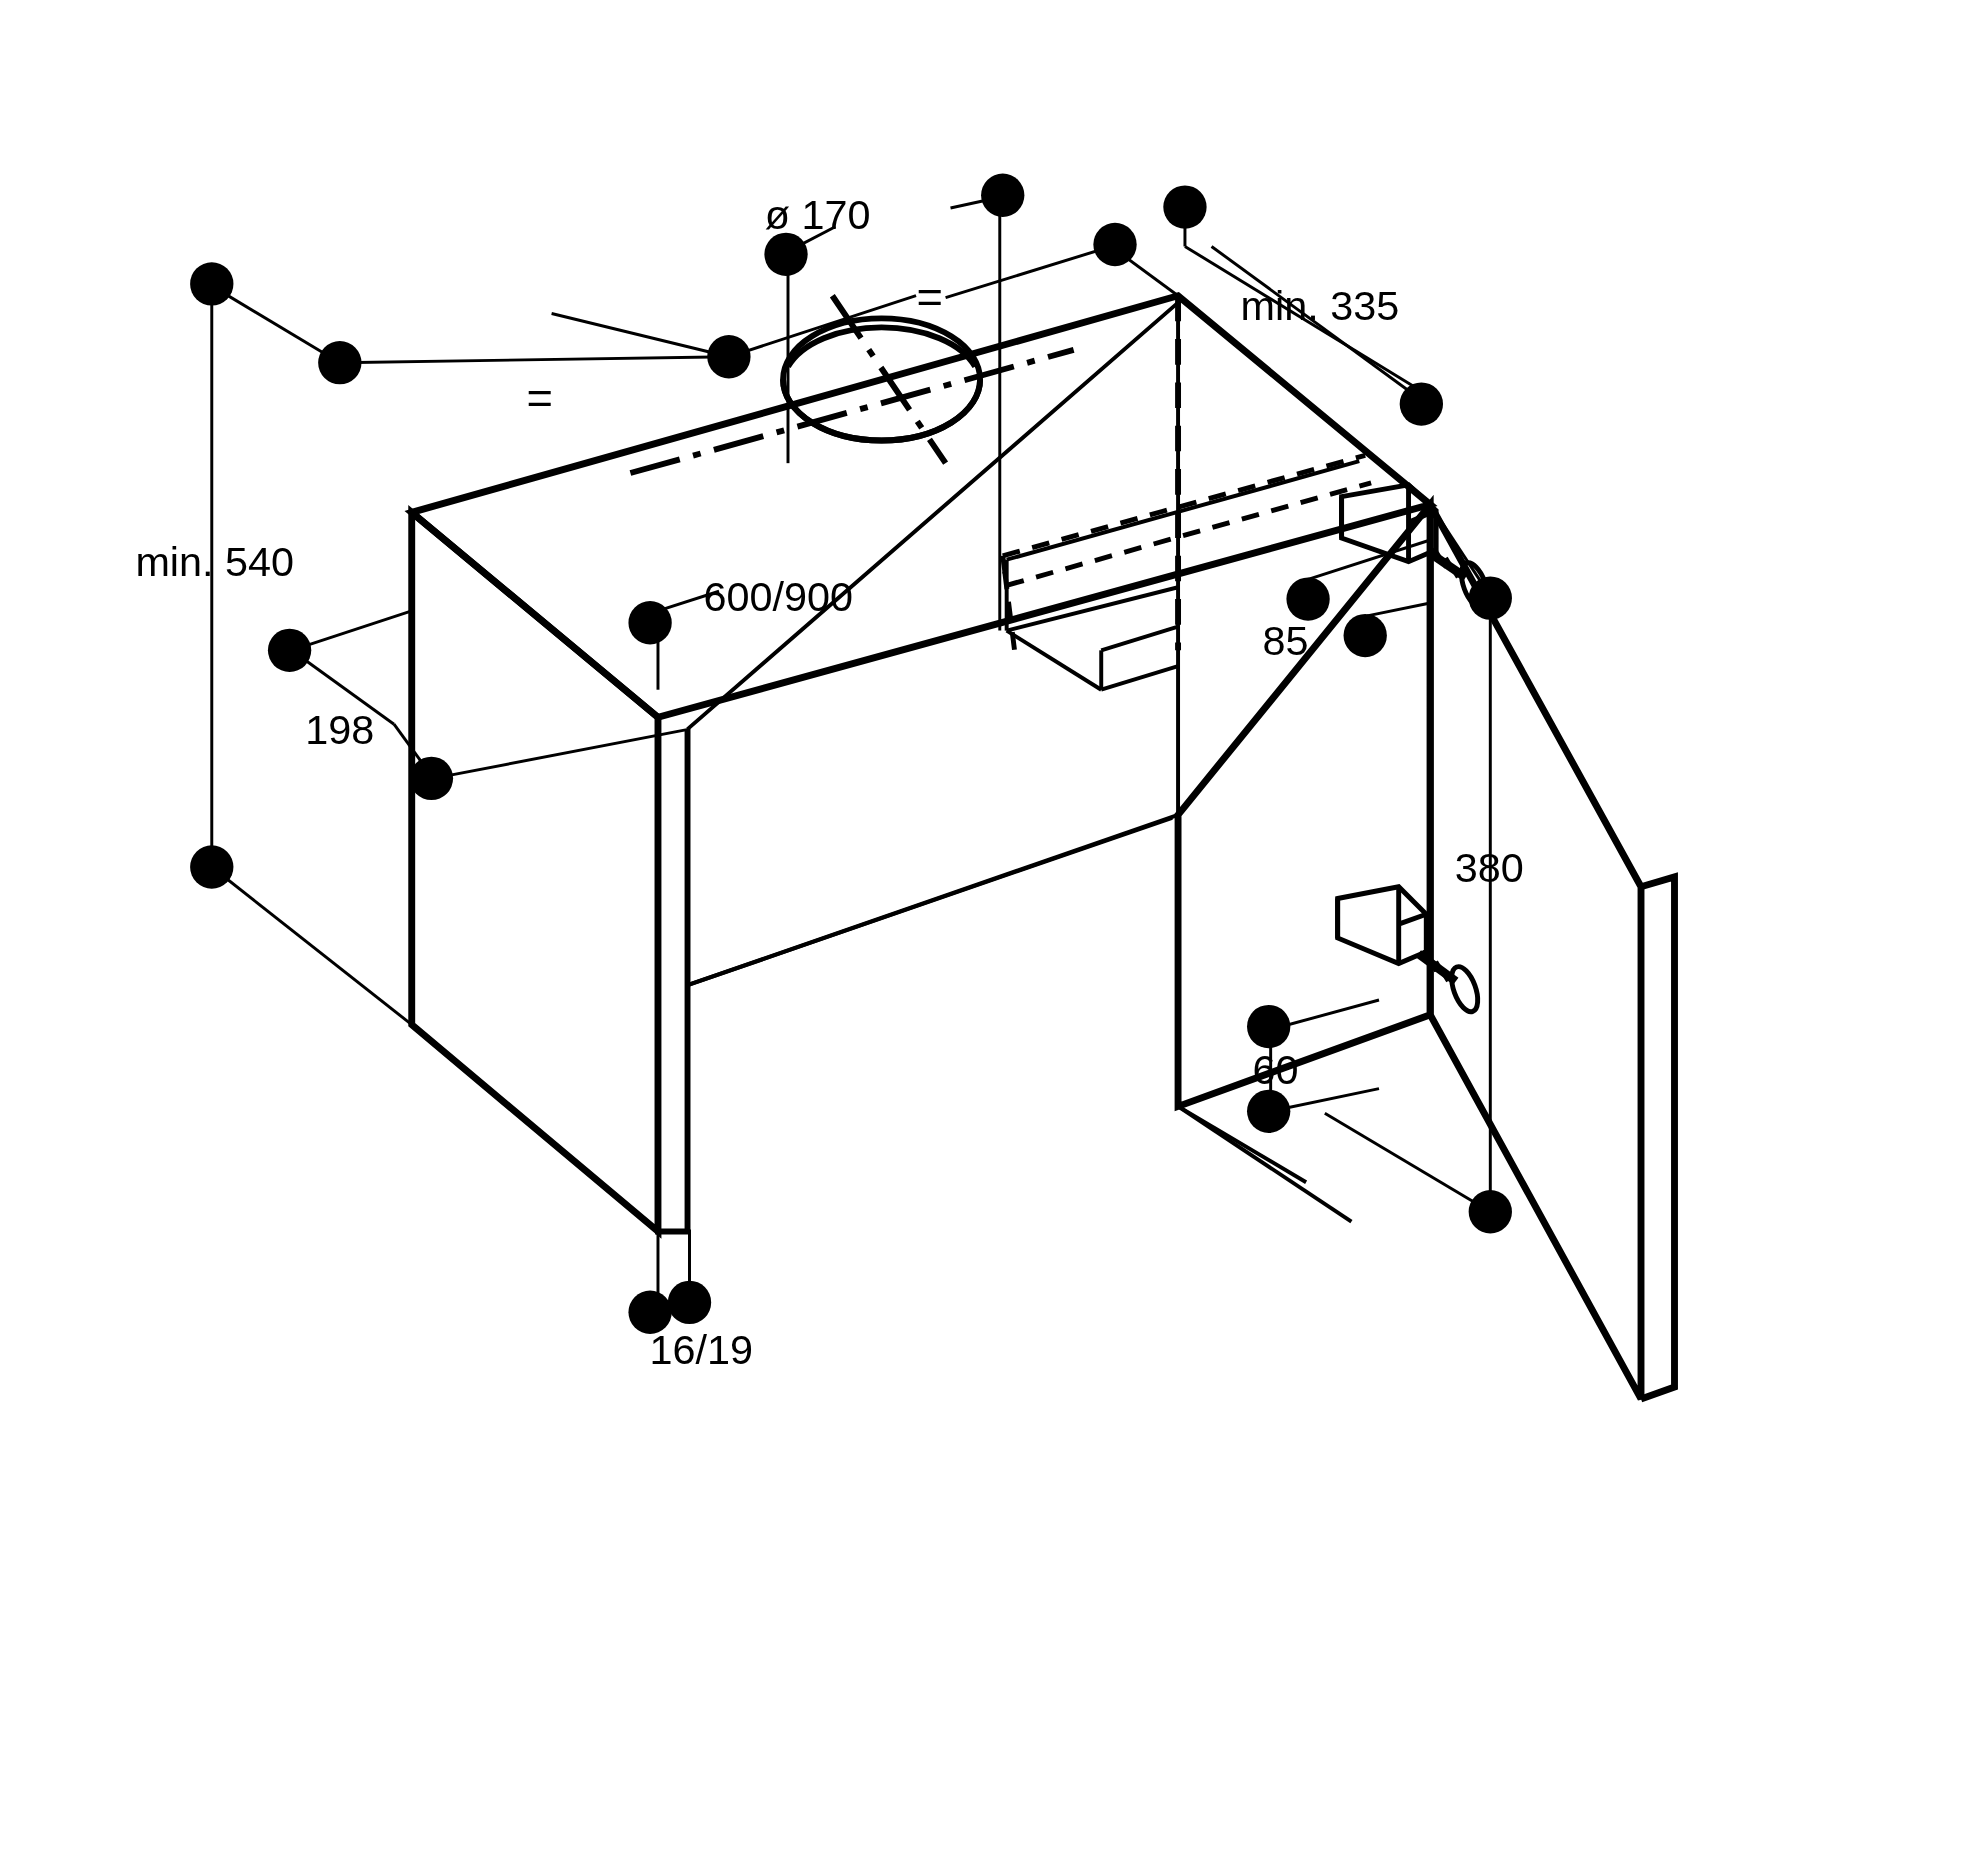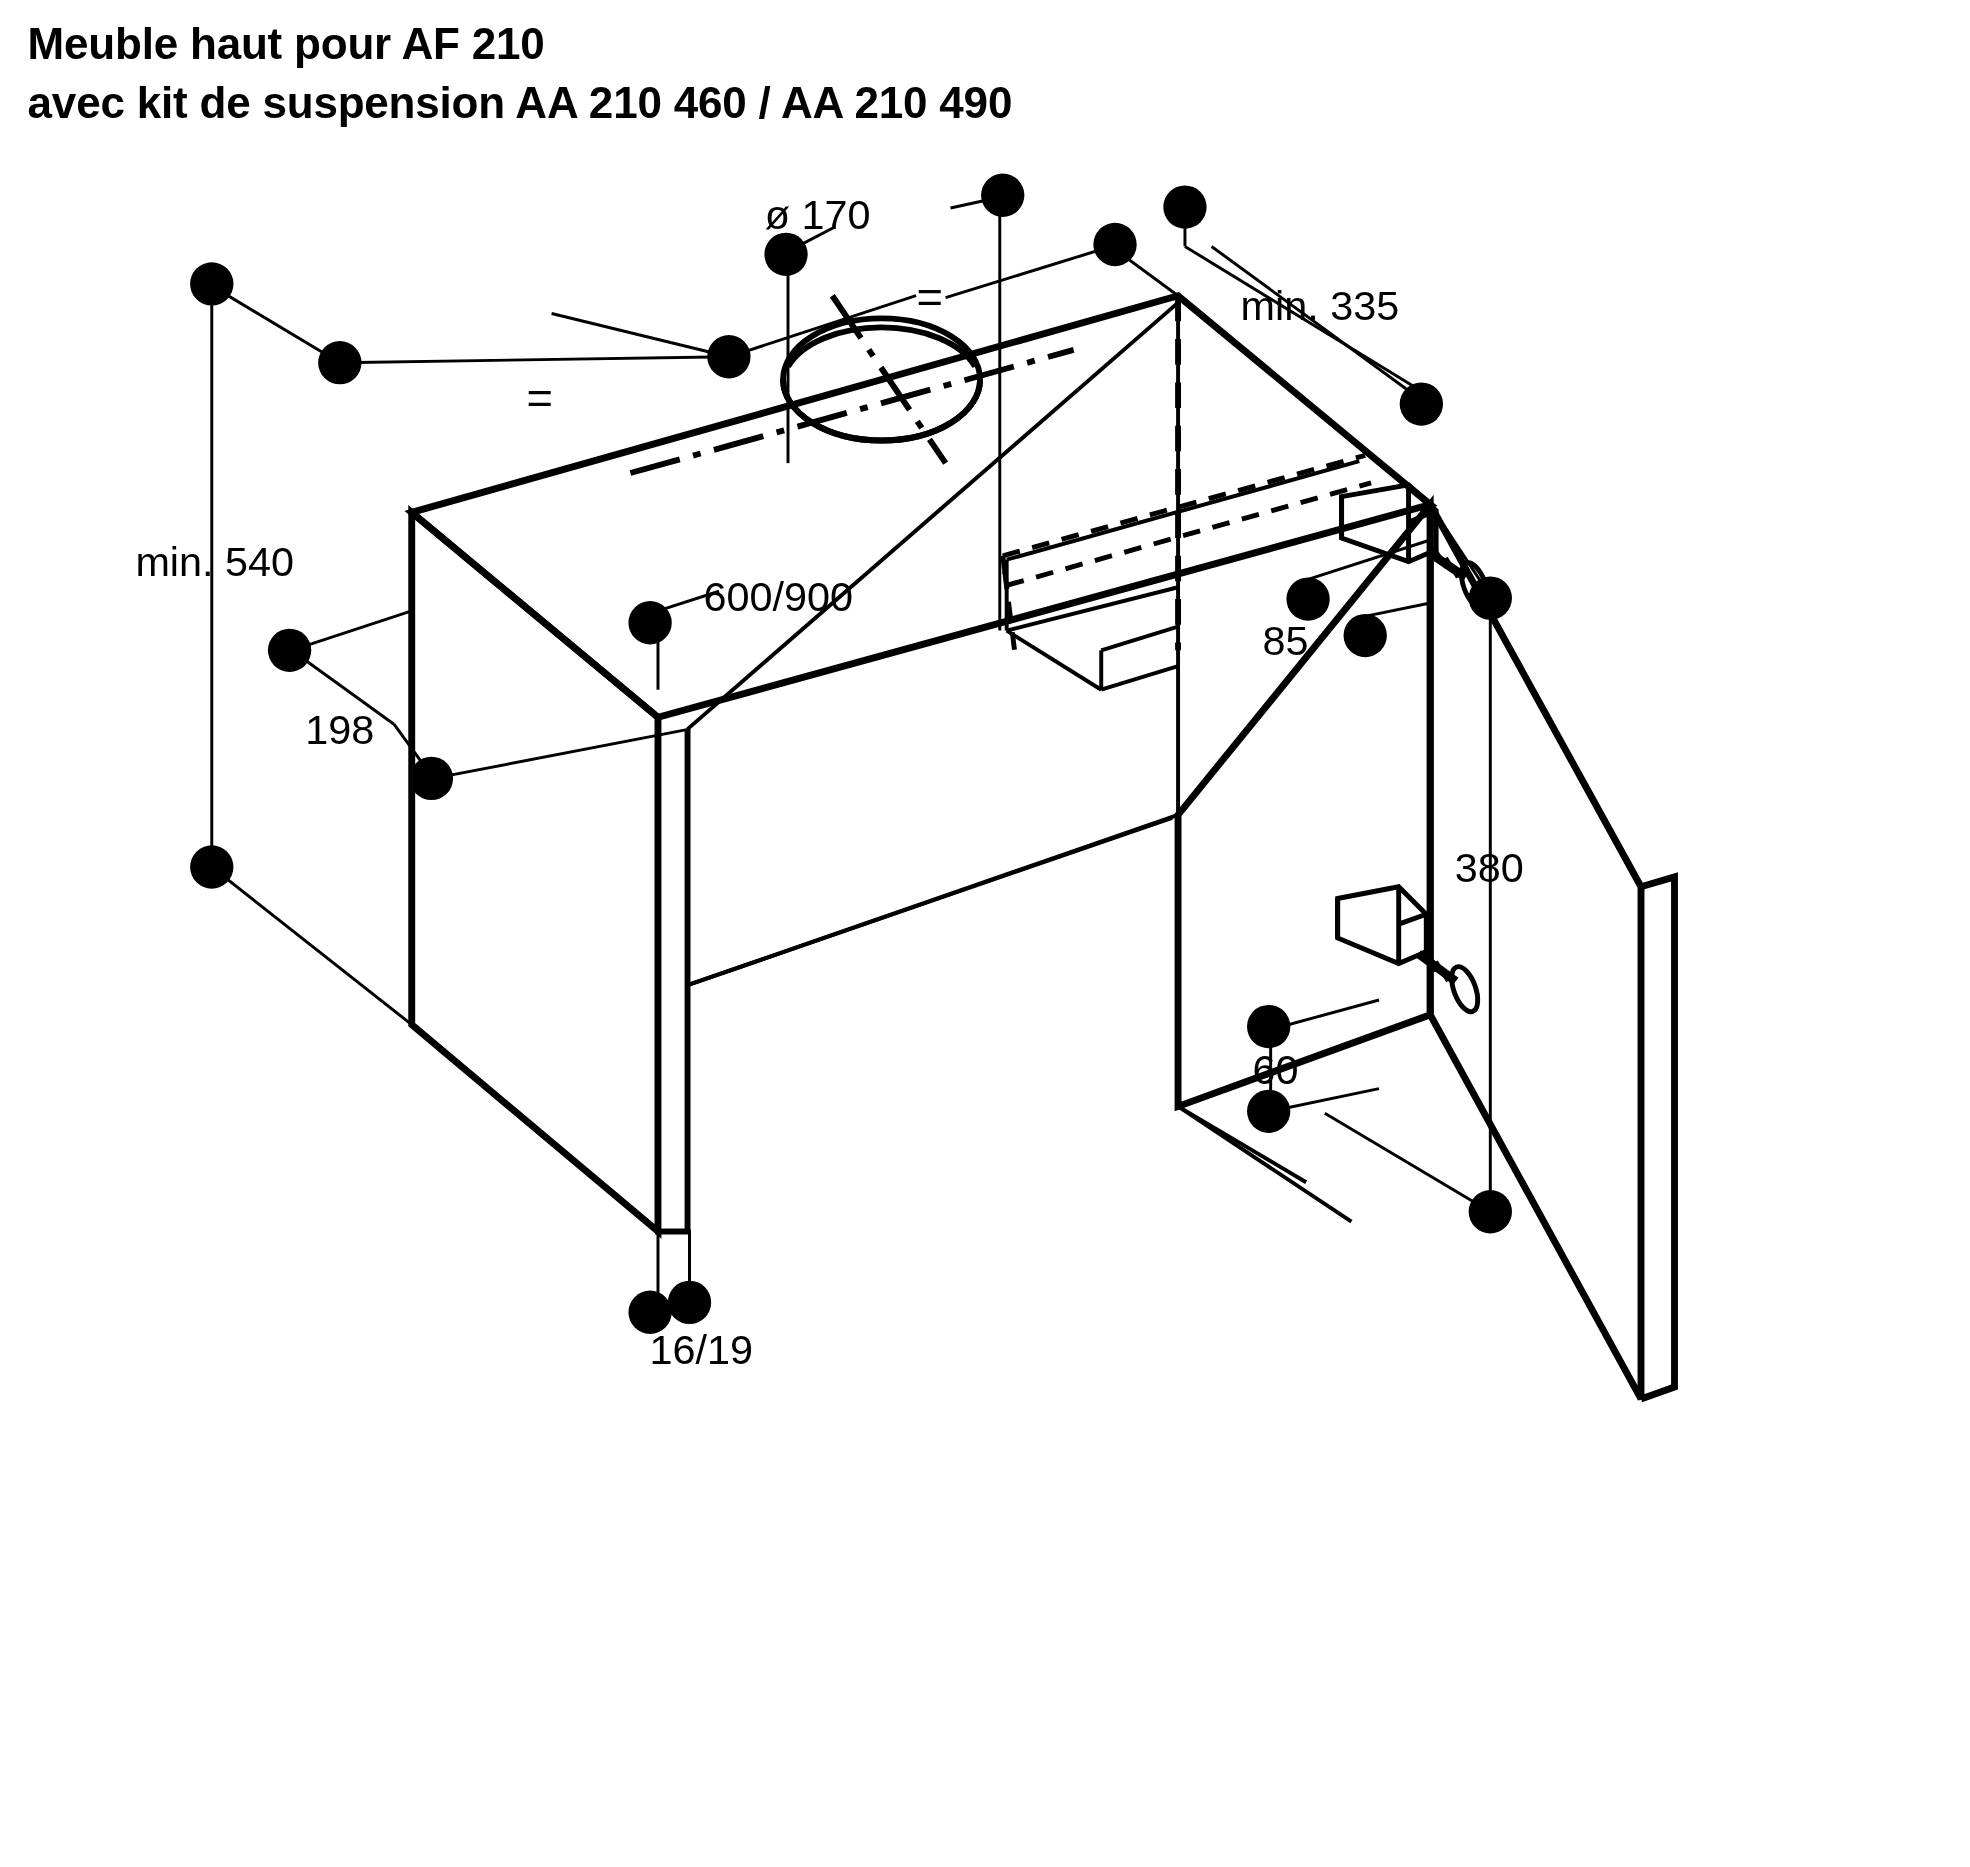--- a/index.html
+++ b/index.html
@@ -53,24 +53,20 @@
     font-family: "Liberation Sans", sans-serif;
     font-size: 46px;
     fill: #000000;
   }
 </style>
 </head>
 <body>
 
 <div id="sheet">
 
-  <div id="title-block">
-    <div class="title-line">Meuble haut pour AF 210</div>
-    <div class="title-line">avec kit de suspension AA 210 460 / AA 210 490</div>
-  </div>
 
   <svg id="drawing" viewBox="0 0 2000 1896">
 
     <g fill="none" stroke="#000000" stroke-width="7" stroke-linejoin="miter" stroke-linecap="butt">
 
       <path d="M 418,520 L 1196,300 L 1452,512 L 668,728 Z"></path>
 
       <path d="M 418,520 L 418,1040 L 668,1250 L 668,728 Z"></path>
 
       <path d="M 668,728 L 668,1250 L 698,1250 L 698,740" stroke-width="6"></path>

